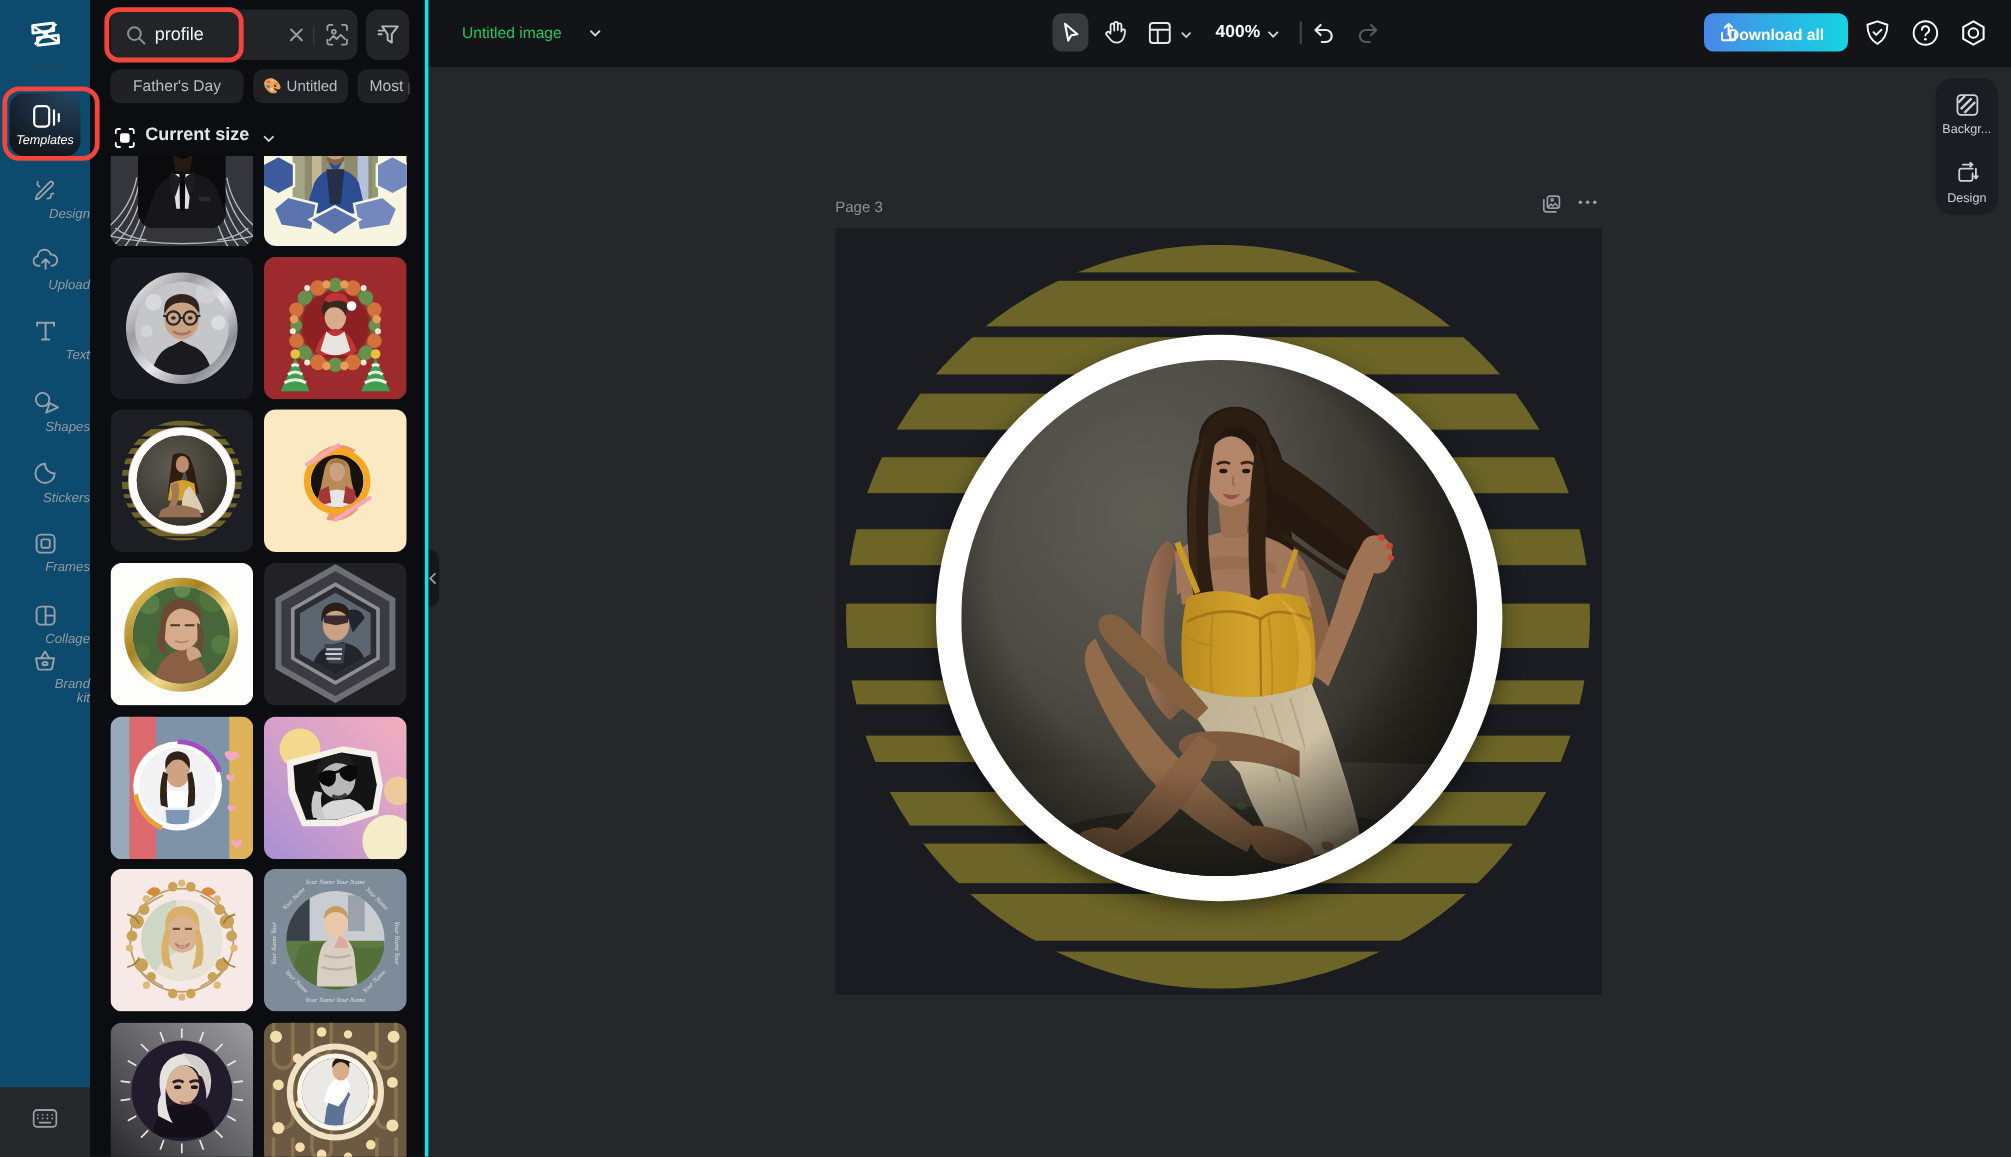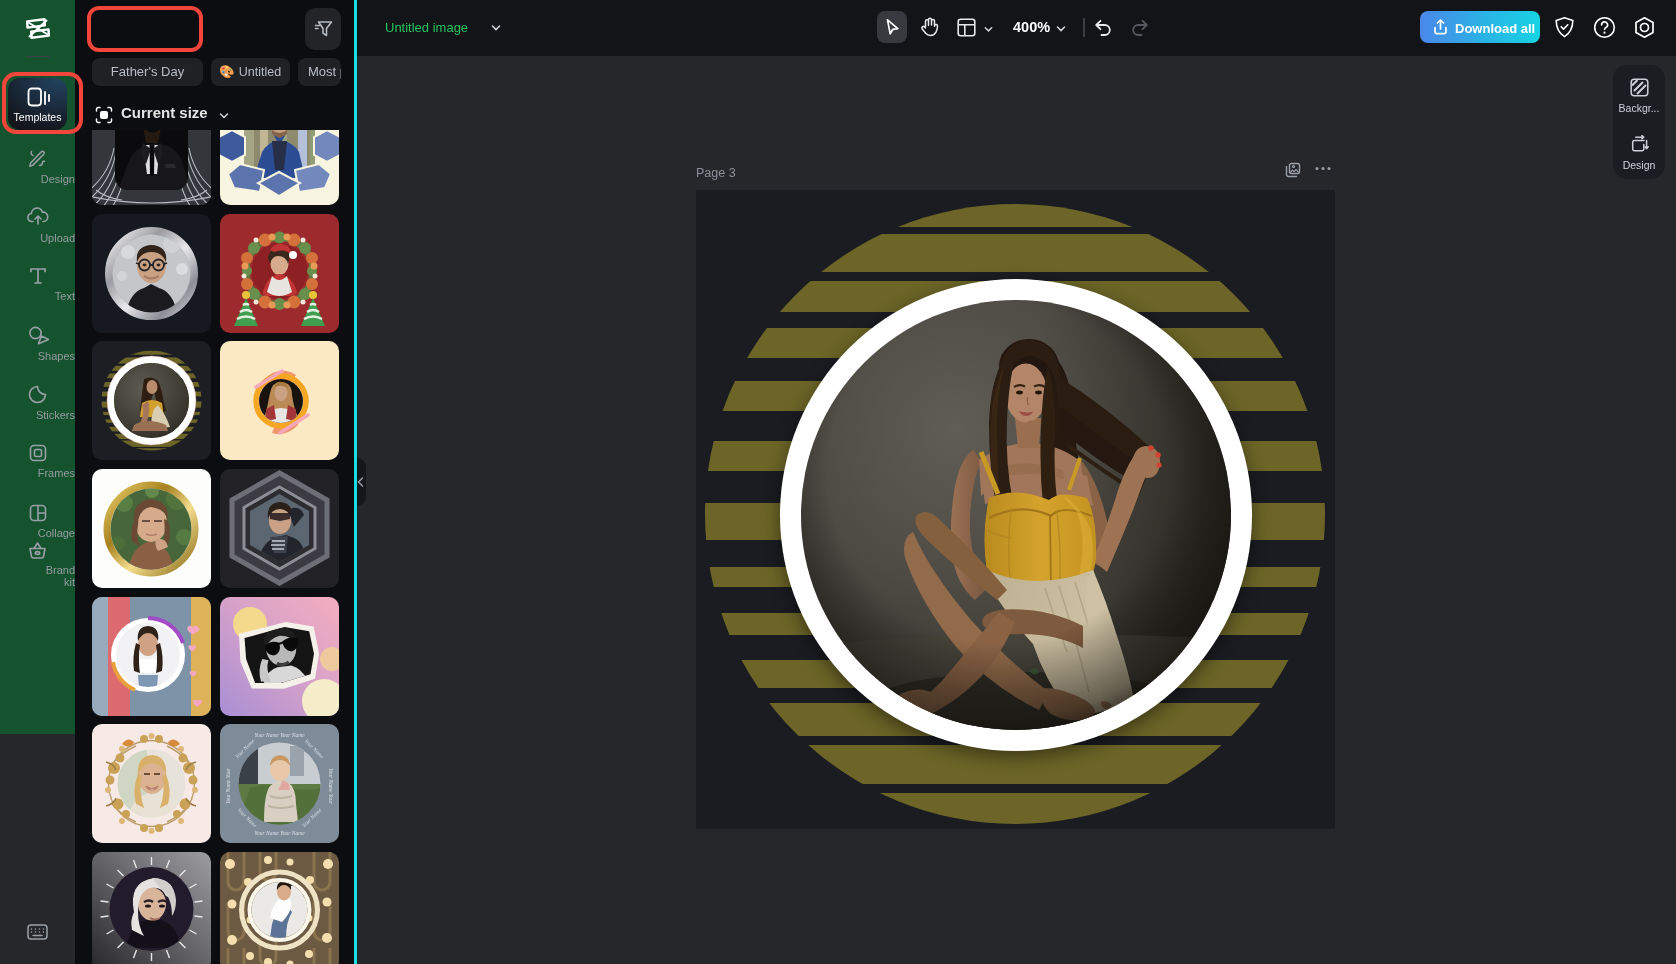--- a/index.html
+++ b/index.html
@@ -2,21 +2,21 @@
 <html><head>
 <meta charset="utf-8">
 <style>
   * { margin:0; padding:0; box-sizing:border-box; }
   html,body { width:1676px; height:964px; overflow:hidden; background:#26272b;
     font-family:"Liberation Sans", sans-serif; }
   #app { position:relative; width:1676px; height:964px; }
   .abs { position:absolute; }
 
   
-  #nav { position:absolute; left:0; top:0; width:75px; height:734px; background:#14532d; z-index:5; }
+  #nav { position:absolute; left:0; top:0; width:75px; height:906px; background:#0c4a6e; z-index:5;font-style:italic; }
   .navitem { position:absolute; left:0; width:75px; text-align:right; color:#969ba3; font-size:11px; }
   .navitem svg { display:block; margin:0 auto 4px; }
   #tplbtn { position:absolute; left:8px; top:78px; width:59px; height:52px; border-radius:12px;
     background:radial-gradient(90px 70px at 85% 0%, #23445f 0%, #1b2c3f 40%, #14171d 75%, #101216 100%);
     color:#fff; text-align:center; font-size:10.5px; }
   .redbox { position:absolute; border:4px solid #f2453c; border-radius:14px; z-index:9; }
 
   
   #panel { position:absolute; left:75px; top:0; width:280px; height:964px; background:#0c0d10; z-index:4; }
   #teal { position:absolute; left:354px; top:0; width:3px; height:964px; background:#17dde4; z-index:6; }
@@ -76,21 +76,21 @@
     <svg class="abs" style="left:737px; top:19px;" width="18" height="17" viewBox="0 0 18 17" fill="none" stroke="#e7e9ec" stroke-width="1.8" stroke-linecap="round" stroke-linejoin="round">
         <path d="M6.5 1.8 L2.2 6 L6.5 10.2 M2.6 6 h8.2 a5 5 0 0 1 0 10 H7.5"></path>
       </svg>
     <svg class="abs" style="left:774px; top:19px;" width="18" height="17" viewBox="0 0 18 17" fill="none" stroke="#55585e" stroke-width="1.8" stroke-linecap="round" stroke-linejoin="round">
         <path d="M11.5 1.8 L15.8 6 L11.5 10.2 M15.4 6 H7.2 a5 5 0 0 0 0 10 H10.5"></path>
       </svg>
     <div class="abs" style="left:1063px; top:11px; width:120px; height:32px; border-radius:8px; background:linear-gradient(90deg,#4a87e8 0%,#2ab4e6 55%,#17d3e3 100%);">
       <svg class="abs" style="left:12px; top:7px;" width="17" height="18" viewBox="0 0 17 18" fill="none" stroke="#fff" stroke-width="1.7" stroke-linecap="round" stroke-linejoin="round">
           <path d="M3 9.5 v4.5 a1.6 1.6 0 0 0 1.6 1.6 h7.8 a1.6 1.6 0 0 0 1.6-1.6 V9.5 M8.5 2.2 v8.8 M5.4 5 L8.5 2 l3.1 3"></path>
         </svg>
-      <div class="abs" style="left:35px; top:9.5px; color:#fff; font-size:13px; font-weight:bold; white-space:nowrap;">Download all</div>
+      <div class="abs" style="left:20px; top:9.5px; color:#fff; font-size:13px; font-weight:bold; white-space:nowrap;">Download all</div>
     </div>
     <svg class="abs" style="left:1196px; top:16px;" width="23" height="23" viewBox="0 0 23 23" fill="none" stroke="#fff" stroke-width="1.6" stroke-linecap="round" stroke-linejoin="round">
       <path d="M11.5 1.8 L19.8 4.6 c0 6.5-1.6 12-8.3 16 C4.8 16.6 3.2 11.1 3.2 4.6 Z"></path>
       <path d="M8.2 10.8 l2.3 2.3 4.3-4.3"></path>
     </svg>
     <svg class="abs" style="left:1236px; top:16px;" width="23" height="23" viewBox="0 0 23 23" fill="none" stroke="#fff" stroke-width="1.6" stroke-linecap="round">
       <circle cx="11.5" cy="11.5" r="9.8"></circle>
       <path d="M8.6 8.9 a3 3 0 1 1 4.4 2.6 c-.9.5-1.5 1-1.5 2"></path>
       <path d="M11.5 16.7 h.01" stroke-width="2.2"></path>
     </svg>
@@ -243,20 +243,36 @@
       </svg>
       <div class="abs" style="left:0; top:94px; width:52px;">Design</div>
     </div>
     <div id="handle">
         <svg style="position:absolute; left:2px; top:19px;" width="7" height="10" viewBox="0 0 7 10" fill="none" stroke="#9aa0a8" stroke-width="1.5" stroke-linecap="round">
           <path d="M5.5 1 L1.5 5 L5.5 9"></path>
         </svg>
       </div>
   </div>
   <div id="panel">
+    <div id="searchbox">
+      <svg class="abs" style="left:13px; top:13px;" width="17" height="17" viewBox="0 0 17 17" fill="none" stroke="#8b9199" stroke-width="1.7" stroke-linecap="round">
+          <circle cx="7" cy="7" r="5.3"></circle>
+          <path d="M11.2 11.2 L15.3 15.3"></path>
+        </svg>
+      <div class="abs" style="left:37px; top:12px; color:#f2f3f5; font-size:15px;">profile</div>
+      <svg class="abs" style="left:148px; top:14px;" width="14" height="14" viewBox="0 0 14 14" fill="none" stroke="#9aa0a8" stroke-width="1.6" stroke-linecap="round">
+          <path d="M2.5 2.5 L11.5 11.5 M11.5 2.5 L2.5 11.5"></path>
+        </svg>
+      <div class="abs" style="left:169px; top:13px; width:1px; height:16px; background:#3a3d42;"></div>
+      <svg class="abs" style="left:179px; top:11px;" width="20" height="20" viewBox="0 0 20 20" fill="none" stroke="#9aa0a8" stroke-width="1.5" stroke-linecap="round">
+        <path d="M1.8 6 V3.8 a2 2 0 0 1 2-2 H6 M14 1.8 h2.2 a2 2 0 0 1 2 2 V6 M18.2 14 v2.2 a2 2 0 0 1-2 2 H14 M6 18.2 H3.8 a2 2 0 0 1-2-2 V14"></path>
+        <circle cx="7.2" cy="7.5" r="1.6"></circle>
+        <path d="M3.5 14.5 l3.5-3.5 2.5 2.5 3.5-3.5 3.5 3.5" stroke-linejoin="round"></path>
+      </svg>
+    </div>
     <div id="filterbtn">
       <svg class="abs" style="left:9px; top:12px;" width="19" height="18" viewBox="0 0 19 18" fill="none" stroke="#b6bbc2" stroke-width="1.6" stroke-linecap="round" stroke-linejoin="round">
         <path d="M4.5 2 H17.5 L12.5 8.5 V15.5 L9 13.2 V8.5 Z"></path>
         <path d="M1.5 5.5 h4 M1.5 8.5 h2.5"></path>
       </svg>
     </div>
     <div class="tag" style="left:17px; width:111px; padding:0; text-align:center;">Father's Day</div>
     <div class="tag" style="left:136px; width:79px; padding:0; text-align:center; font-size:12.5px;">🎨️ Untitled</div>
     <div class="tag" style="left:223px; width:43px; padding:0 0 0 10px; overflow:hidden;">Most p</div>
     <svg class="abs" style="left:20px; top:106px;" width="18" height="18" viewBox="0 0 18 18" fill="none" stroke="#fff" stroke-width="1.5" stroke-linecap="round">

